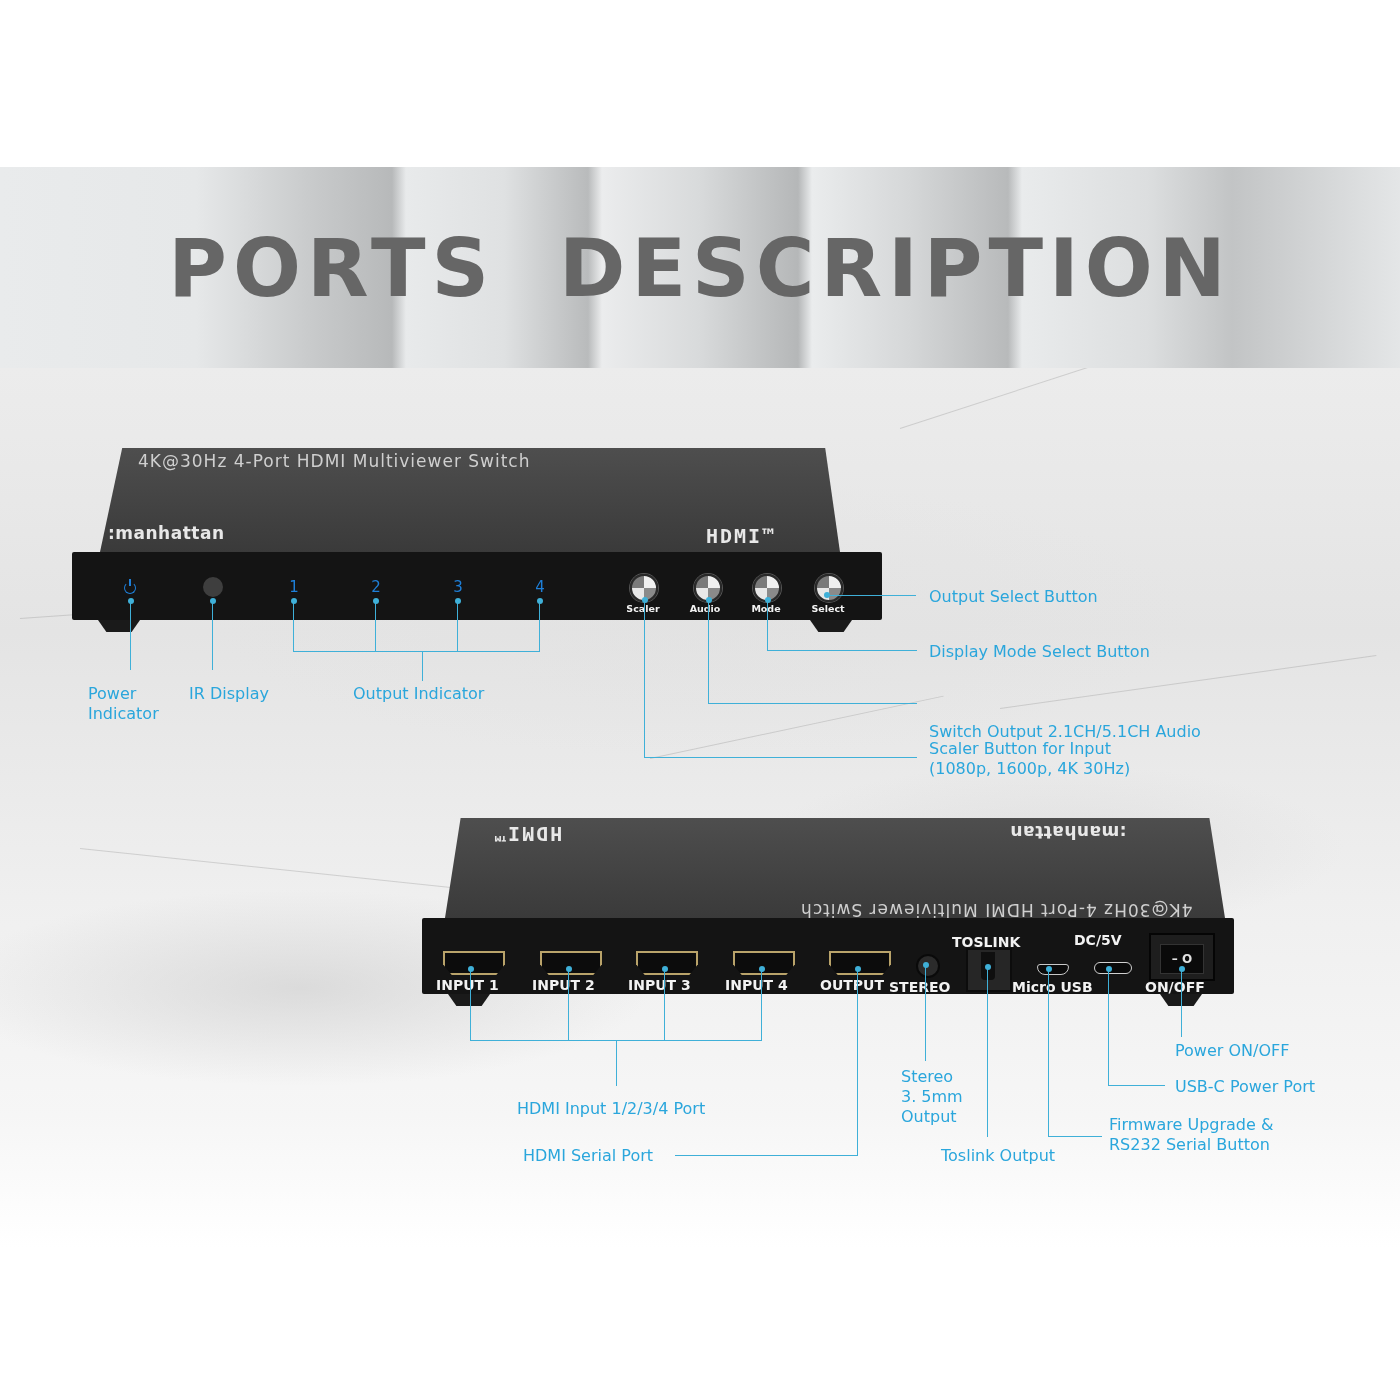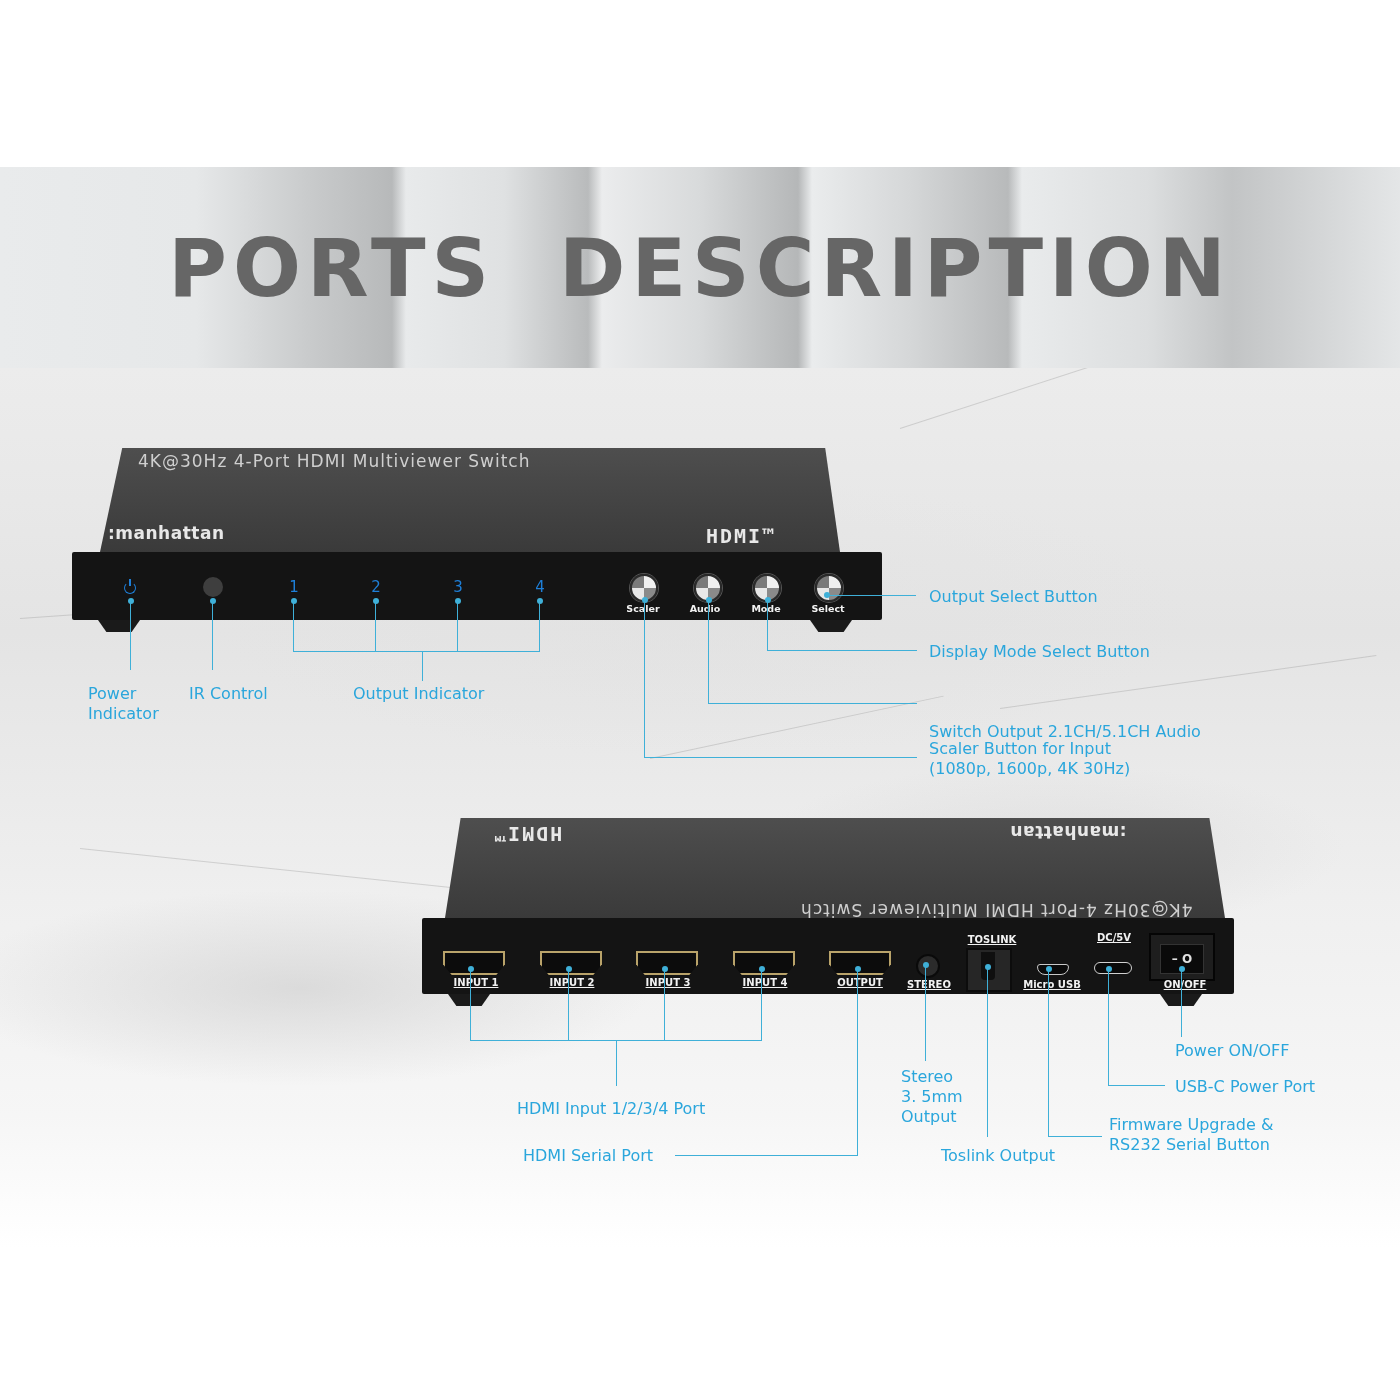--- a/index.html
+++ b/index.html
@@ -64,21 +64,21 @@
   .knob {
     position: absolute; width: 24px; height: 24px; border-radius: 50%;
     background: conic-gradient(#f0f0f0 0 25%, #8a8a8a 25% 50%, #e8e8e8 50% 75%, #7a7a7a 75% 100%);
     border: 2px solid #2a2a2a; box-shadow: 0 0 0 1px #555;
   }
   .btn-label { position: absolute; color: #f2f2f2; font-size: 9.5px; font-weight: bold; text-align: center; width: 50px; }
   .hdmi-port {
     position: absolute; width: 58px; height: 20px; background: #0c0c0c;
     border: 2px solid #b9a36a; clip-path: polygon(0 0, 100% 0, 100% 55%, 86% 100%, 14% 100%, 0 55%);
   }
-  .port-label { position: absolute; color: #f2f2f2; font-size: 10px; font-weight: bold; text-align: center; width: 80px; white-space: nowrap; text-decoration: underline; }
+  .port-label { position: absolute; color: #f2f2f2; font-size: 14px; font-weight: bold; width: 80px; white-space: nowrap; }
   .jack { position: absolute; width: 20px; height: 20px; border-radius: 50%; background: #2b2b2b; border: 2px solid #0a0a0a; }
   .toslink { position: absolute; width: 42px; height: 40px; background: #262626; border: 2px solid #0c0c0c; }
   .toslink::after { content: ""; position: absolute; left: 13px; top: 2px; width: 14px; height: 28px; background: #0f0f0f; border-radius: 0 0 4px 4px; }
   .microusb { position: absolute; width: 30px; height: 9px; background: #0a0a0a; border: 1.5px solid #c8c8c8; border-radius: 3px 3px 8px 8px; }
   .usbc { position: absolute; width: 36px; height: 10px; background: #0a0a0a; border: 1.5px solid #d0d0d0; border-radius: 7px; }
   .rocker-frame { position: absolute; width: 62px; height: 44px; background: #1e1e1e; border: 2px solid #050505; }
   .rocker { position: absolute; width: 42px; height: 28px; background: #0a0a0a; border: 1px solid #333; color: #e0e0e0; font-size: 12px; font-weight: bold; text-align: center; line-height: 28px; }
   .line { position: absolute; background: #3fb0d8; }
   .dot { position: absolute; width: 6px; height: 6px; border-radius: 50%; background: #3fb0d8; }
   .callout { position: absolute; color: #2aa6dc; font-size: 16px; line-height: 20px; white-space: nowrap; font-family: "DejaVu Sans", sans-serif; }
@@ -149,21 +149,21 @@
   <div class="line" style="left:708px;top:703px;width:209px;height:1px;"></div>
   <div class="dot" style="left:642px;top:597px;"></div>
   <div class="line" style="left:644px;top:600px;width:1px;height:158px;"></div>
   <div class="line" style="left:644px;top:757px;width:273px;height:1px;"></div>
 </div>
 
 <div class="callout" style="left:88px;top:684px;">
   <div>Power</div>
   <div>Indicator</div>
 </div>
-<div class="callout" style="left:189px;top:684px;">IR Control</div>
+<div class="callout" style="left:189px;top:684px;">IR Display</div>
 <div class="callout" style="left:353px;top:684px;">Output Indicator</div>
 <div class="callout" style="left:929px;top:587px;">Output Select Button</div>
 <div class="callout" style="left:929px;top:642px;">Display Mode Select Button</div>
 <div class="callout" style="left:929px;top:694px;margin-top:28px;">Switch Output 2.1CH/5.1CH Audio</div>
 <div class="callout" style="left:929px;top:739px;">
   <div>Scaler Button for Input</div>
   <div>(1080p, 1600p, 4K 30Hz)</div>
 </div>
 
 <div>

